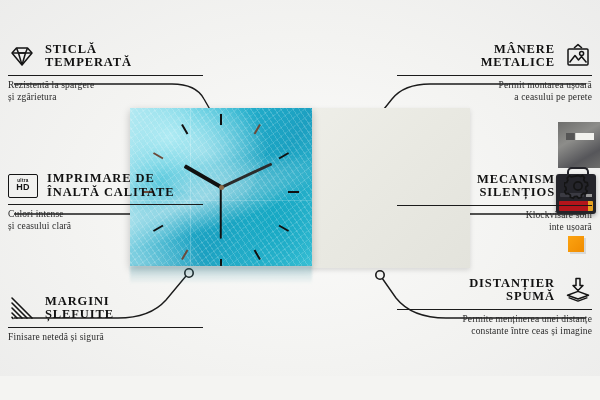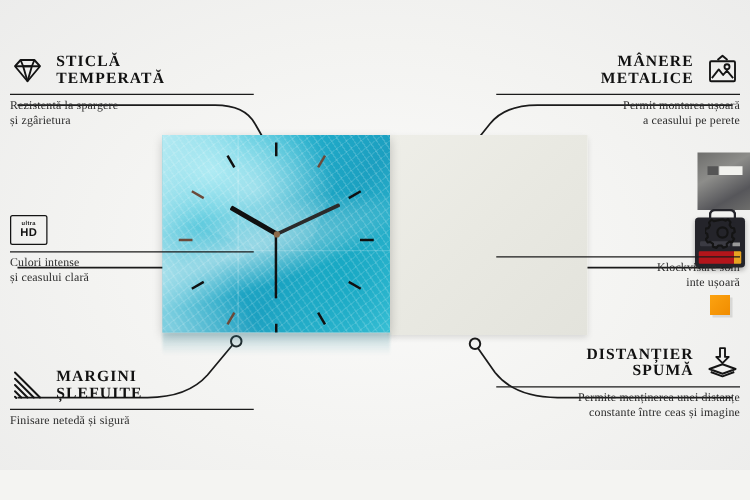--- a/index.html
+++ b/index.html
@@ -235,20 +235,24 @@
       <span>și zgârietura</span>
     </div>
   </div>
 
   <div class="callout left" style="top:172px;">
     <div class="head">
       <span class="icon hd-badge">
         <span class="u">ultra</span>
         <span class="h">HD</span>
       </span>
+      <span class="title">
+        <span>IMPRIMARE DE</span><br>
+        <span>ÎNALTĂ CALITATE</span>
+      </span>
     </div>
     <div class="rule"></div>
     <div class="desc">
       <span>Culori intense</span><br>
       <span>și ceasului clară</span>
     </div>
   </div>
 
   <div class="callout left" style="top:294px;">
     <div class="head">
@@ -301,20 +305,24 @@
   <div class="callout right" style="top:172px;">
     <div class="head">
       <span class="icon">
         <svg viewBox="0 0 28 28">
             <g fill="none" stroke="currentColor" stroke-width="1.7" stroke-linejoin="round">
           <path d="M14 3.6 l2.6 .9 1.9-1.1 1.9 2.4 -.7 2.1 1.4 2.3 2.2 .4 .5 3 -1.9 1.2 -.3 2.7 1.7 1.6 -1.6 2.6 -2.2 -.4 -2.1 1.7 .1 2.2 -2.9 1 -1.4 -1.8 -2.7 .1 -1.3 1.8 -2.9 -1 .1 -2.2 -2.2 -1.6 -2.1 .5 -1.6 -2.6 1.7 -1.6 -.4 -2.7 -1.9 -1.2 .6 -3 2.2 -.4 1.3 -2.3 -.8 -2.1 2 -2.4 1.9 1.2 z"></path>
           <circle cx="14" cy="14" r="4.1"></circle>
         </g>
           </svg>
       </span>
+      <span class="title">
+        <span>MECANISM</span><br>
+        <span>SILENȚIOS</span>
+      </span>
     </div>
     <div class="rule"></div>
     <div class="desc">
       <span>Klockvisare som</span><br>
       <span>inte ușoară</span>
     </div>
   </div>
 
   <div class="callout right" style="top:276px;">
     <div class="head">

